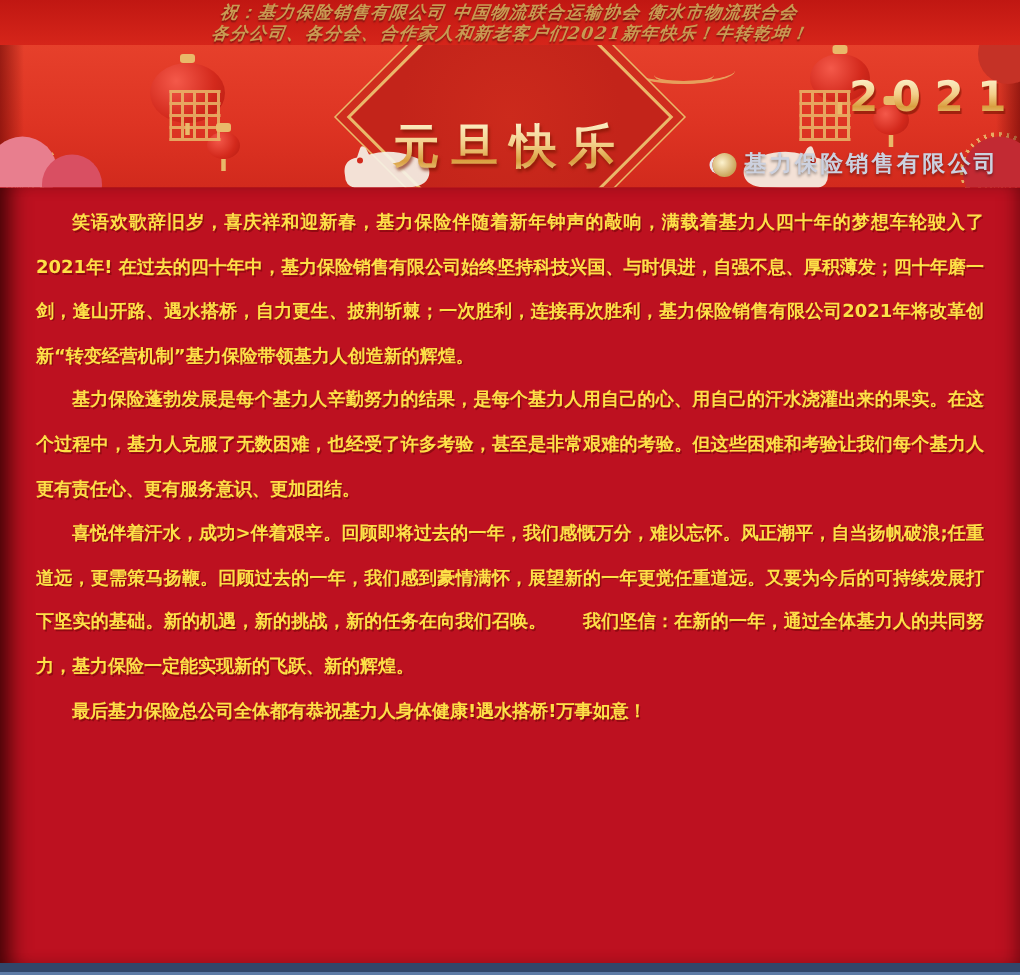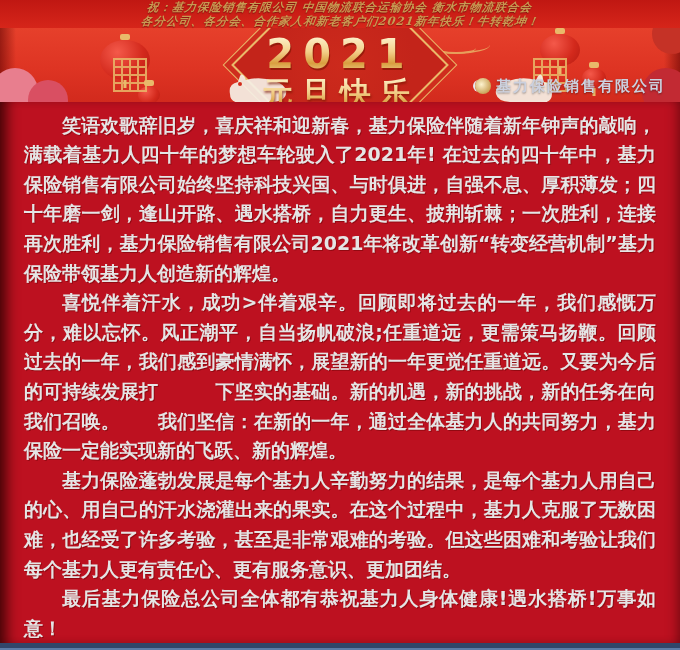--- a/index.html
+++ b/index.html
@@ -33,41 +33,41 @@
   .lantern:after{content:"";position:absolute;left:50%;bottom:-8px;transform:translateX(-50%);
            width:3px;height:8px;background:#e9b96a;}
   .cloud{position:absolute;width:70px;height:16px;z-index:0;
          border-bottom:2px solid #e9b96a;border-radius:0 0 60% 60%;opacity:.8;}
   .cloud:before{content:"";position:absolute;left:14px;top:6px;width:40px;height:10px;
          border-bottom:2px solid #e9b96a;border-radius:0 0 60% 60%;}
   .burst{position:absolute;border-radius:50%;z-index:0;opacity:.9;
          background:repeating-conic-gradient(#e9b96a 0 4deg,transparent 4deg 12deg);}
   .petal{position:absolute;border-radius:50% 50% 50% 0;z-index:2;}
   .banner-text{position:absolute;left:0;right:0;top:0;z-index:2;text-align:center;}
-  .y2021{font-size:40px;font-weight:bold;letter-spacing:9px;margin-top:3px;
+  .y2021{font-size:28px;font-weight:bold;letter-spacing:9px;margin-top:18px;
          background:linear-gradient(180deg,#fdf3cf 10%,#f3cf8a 45%,#d99e3f 70%,#f7e2a8 100%);
          -webkit-background-clip:text;background-clip:text;color:transparent;
-         filter:drop-shadow(1px 2px 0 rgba(120,20,0,.6));}
+         filter:drop-shadow(1px 2px 0 rgba(120,20,0,.6));text-align:right;}
   .title4{font-size:31px;font-weight:bold;letter-spacing:8px;margin-top:-4px;
          background:linear-gradient(180deg,#fdf3cf 5%,#f3cf8a 45%,#d99e3f 72%,#f7e2a8 100%);
          -webkit-background-clip:text;background-clip:text;color:transparent;
          filter:drop-shadow(1px 2px 1px rgba(120,20,0,.65));}
   .ox{position:absolute;z-index:2;opacity:.92;}
   .company{position:absolute;right:14px;bottom:6px;z-index:3;display:flex;align-items:center;gap:5px;}
   .company .logo{width:16px;height:16px;border-radius:50%;
         background:radial-gradient(circle at 40% 40%,#fdf3cf,#caa45a 70%);
         box-shadow:-4px 0 0 -2px #e8e8f0;}
   .company .cname{color:#ccd1df;font-size:15px;font-weight:bold;letter-spacing:2px;
         text-shadow:0 1px 2px rgba(0,0,0,.4);}
 
   
   .letter{flex:1;background:#bd1120;position:relative;z-index:2;
           box-shadow:inset 14px 0 14px -8px rgba(40,0,0,.85), inset -10px 0 12px -8px rgba(40,0,0,.5);
           padding:9px 24px 0 24px;box-sizing:border-box;}
-  .letter p{margin:0;color:#e5e5e5;font-weight:bold;font-size:19px;line-height:29.6px;
+  .letter p{margin:0;color:#fde047;font-weight:bold;font-size:12px;line-height:29.6px;
           text-align:justify;text-indent:2em;
           text-shadow:1px 1px 0 rgba(90,0,0,.45);}
   
   .footer{height:8px;background:#31466a;border-bottom:2px solid #5d7ba6;box-sizing:border-box;}
 </style>
 </head>
 <body>
 
 <div class="page">
 
@@ -115,19 +115,19 @@
     </div>
 
     <div class="company">
       <span class="logo"></span>
       <span class="cname">基力保险销售有限公司</span>
     </div>
   </div>
 
   <div class="letter">
     <p>笑语欢歌辞旧岁，喜庆祥和迎新春，基力保险伴随着新年钟声的敲响，满载着基力人四十年的梦想车轮驶入了2021年! 在过去的四十年中，基力保险销售有限公司始终坚持科技兴国、与时俱进，自强不息、厚积薄发；四十年磨一剑，逢山开路、遇水搭桥，自力更生、披荆斩棘；一次胜利，连接再次胜利，基力保险销售有限公司2021年将改革创新“转变经营机制”基力保险带领基力人创造新的辉煌。</p>
+    <p>基力保险蓬勃发展是每个基力人辛勤努力的结果，是每个基力人用自己的心、用自己的汗水浇灌出来的果实。在这个过程中，基力人克服了无数困难，也经受了许多考验，甚至是非常艰难的考验。但这些困难和考验让我们每个基力人更有责任心、更有服务意识、更加团结。</p>
     <p>喜悦伴着汗水，成功&gt;伴着艰辛。回顾即将过去的一年，我们感慨万分，难以忘怀。风正潮平，自当扬帆破浪;任重道远，更需策马扬鞭。回顾过去的一年，我们感到豪情满怀，展望新的一年更觉任重道远。又要为今后的可持续发展打　　　下坚实的基础。新的机遇，新的挑战，新的任务在向我们召唤。　　我们坚信：在新的一年，通过全体基力人的共同努力，基力保险一定能实现新的飞跃、新的辉煌。</p>
-    <p>基力保险蓬勃发展是每个基力人辛勤努力的结果，是每个基力人用自己的心、用自己的汗水浇灌出来的果实。在这个过程中，基力人克服了无数困难，也经受了许多考验，甚至是非常艰难的考验。但这些困难和考验让我们每个基力人更有责任心、更有服务意识、更加团结。</p>
     <p>最后基力保险总公司全体都有恭祝基力人身体健康!遇水搭桥!万事如意！</p>
   </div>
 
   <div class="footer"></div>
 </div>
 
 </body></html>

